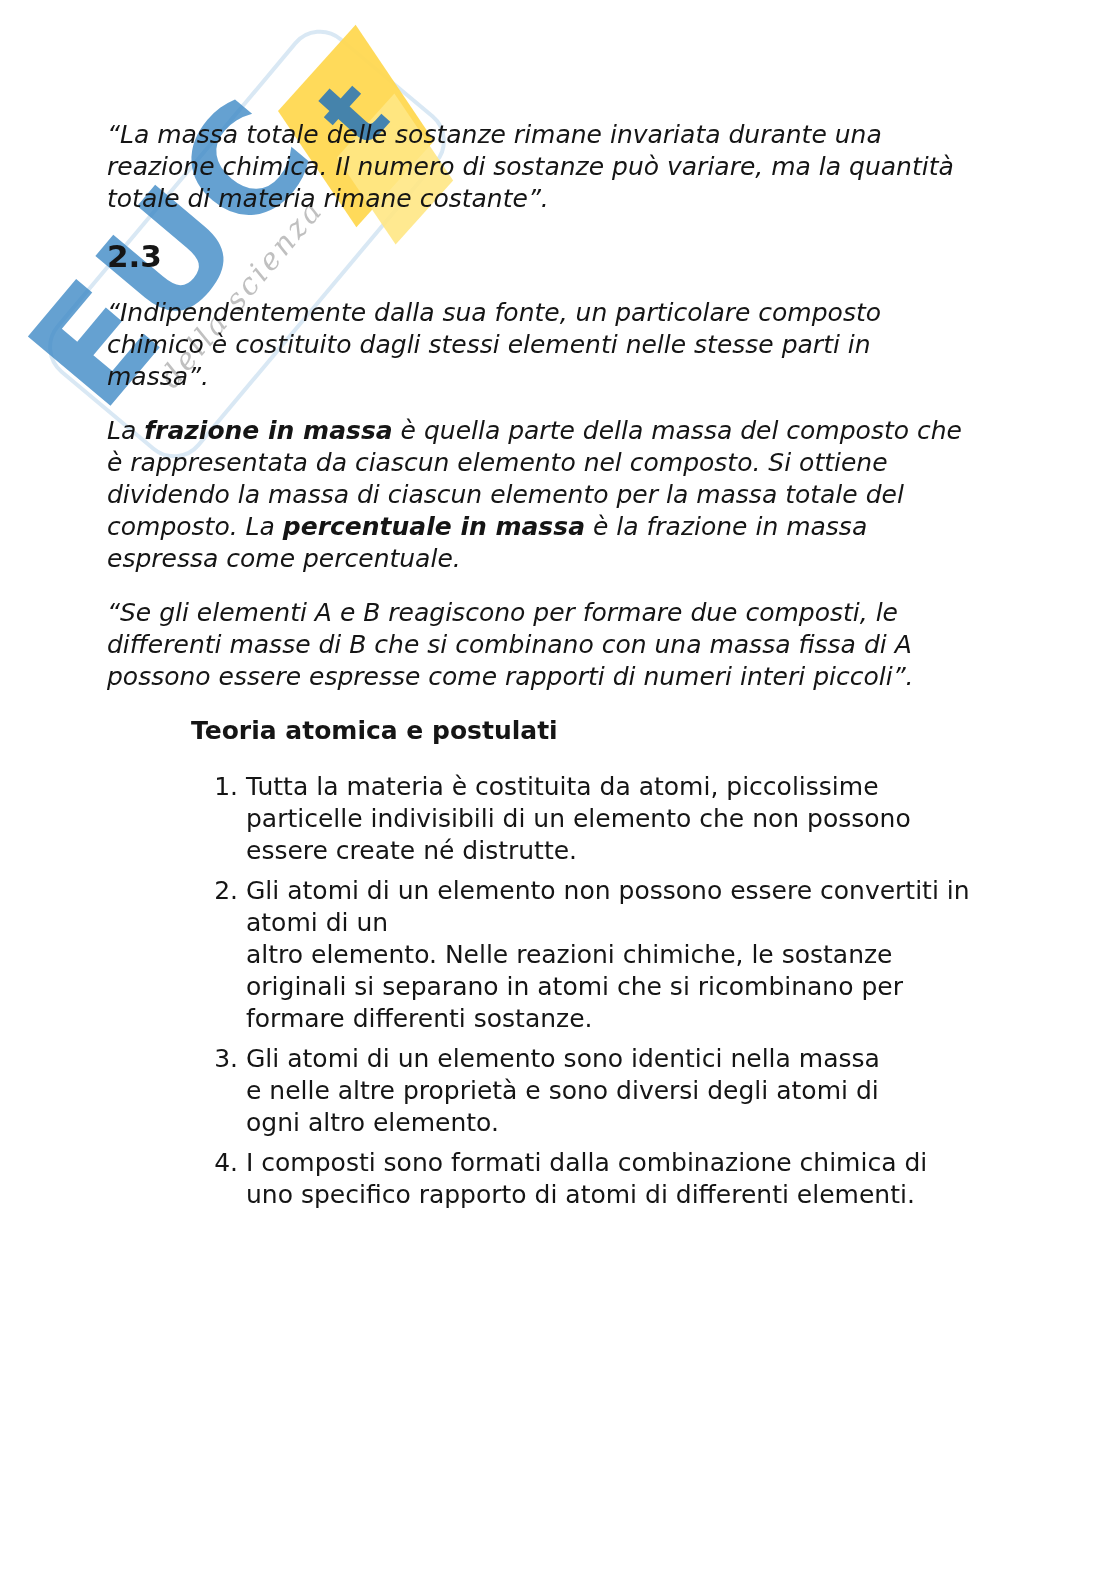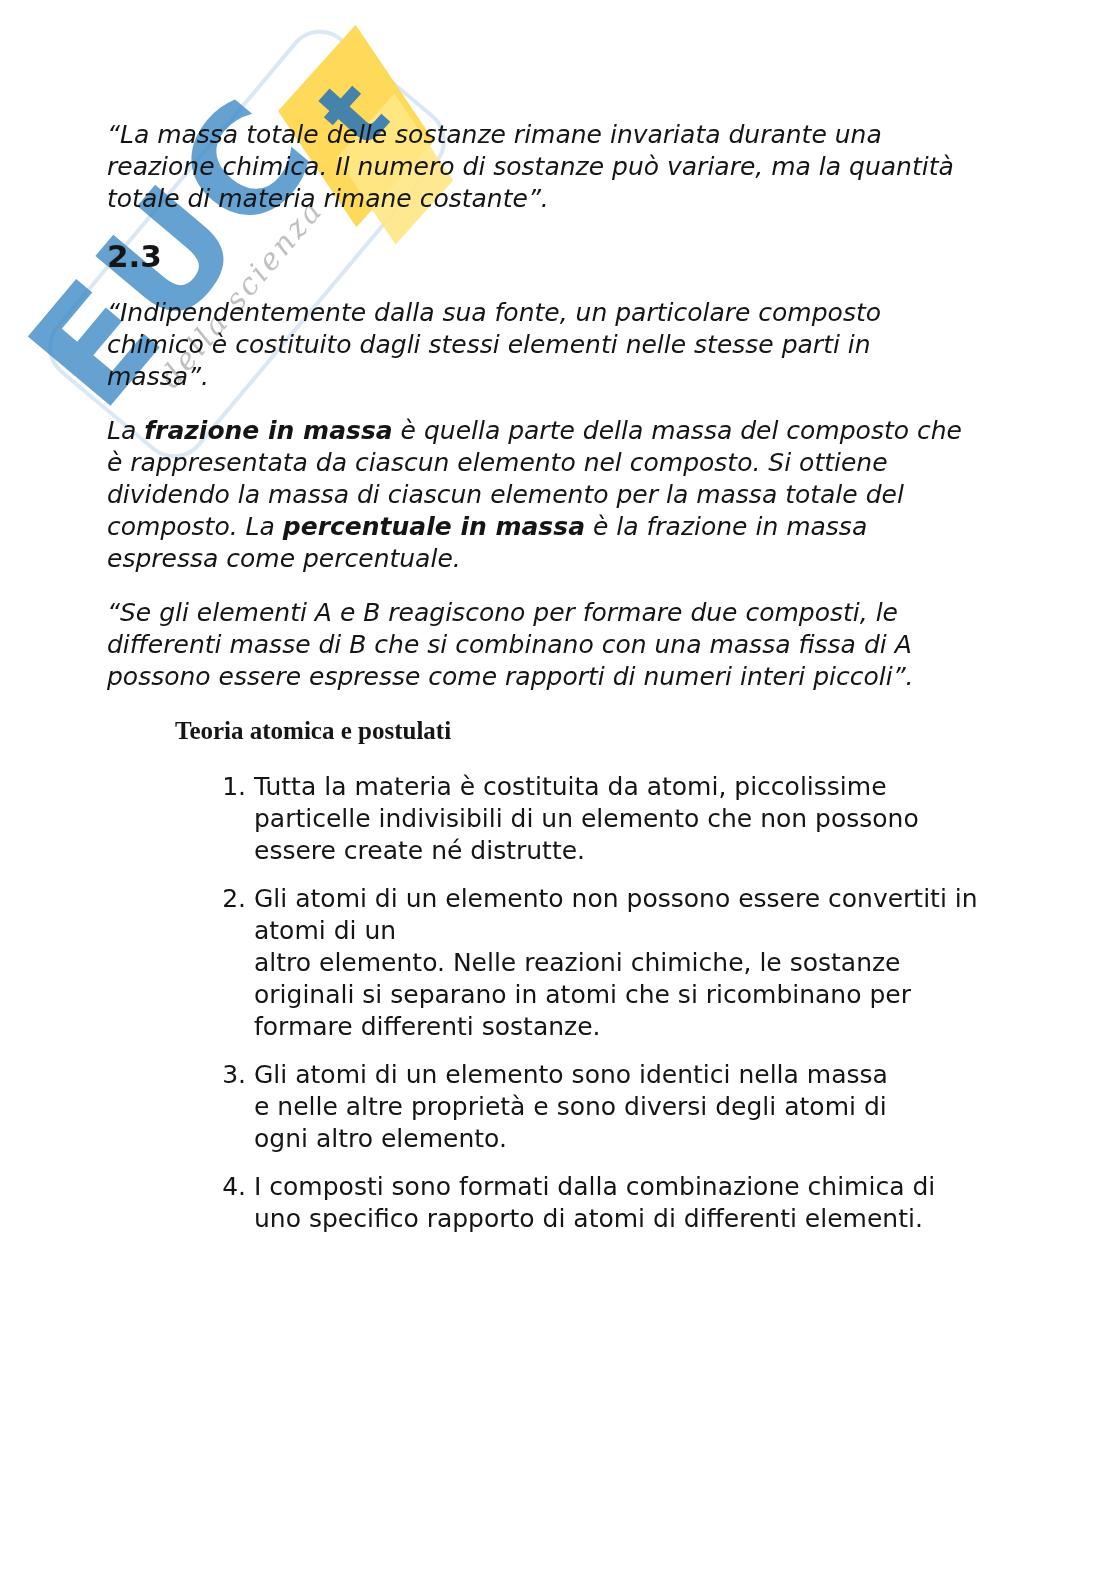--- a/index.html
+++ b/index.html
@@ -52,23 +52,23 @@
   }
   .quote { font-style: italic; white-space: pre-line; margin: 0 0 22px 0; }
   .para  { white-space: pre-line; margin: 8px 0 22px 0; font-style: italic; }
   .heading {
     display: flex; margin: 16px 0 20px 0;
     font-size: 31px; font-weight: bold; line-height: 1.28; justify-content: space-between;
   }
   .h-num  { flex: 0 0 62px; }
   .h-text { white-space: pre-line; }
   .indent { margin-left: 68px; }
-  .subheading { font-size: 25px; font-weight: bold; margin: 0 0 24px 0; font-family: Liberation Serif, serif; }
+  .subheading { font-size: 25px; font-weight: bold; margin: 0 0 24px 16px; }
   .postulati { margin: 0; padding-left: 63px; list-style: decimal; }
-  .postulati li { white-space: pre-line; margin: 16px; }
+  .postulati li { white-space: pre-line; margin: 8px; }
 </style>
 </head>
 <body>
 
 <div class="page">
 
   <div class="watermark" aria-hidden="true">
     <div class="wm-band"></div>
     <div class="wm-yellow y1"></div>
     <div class="wm-yellow y2"></div>

